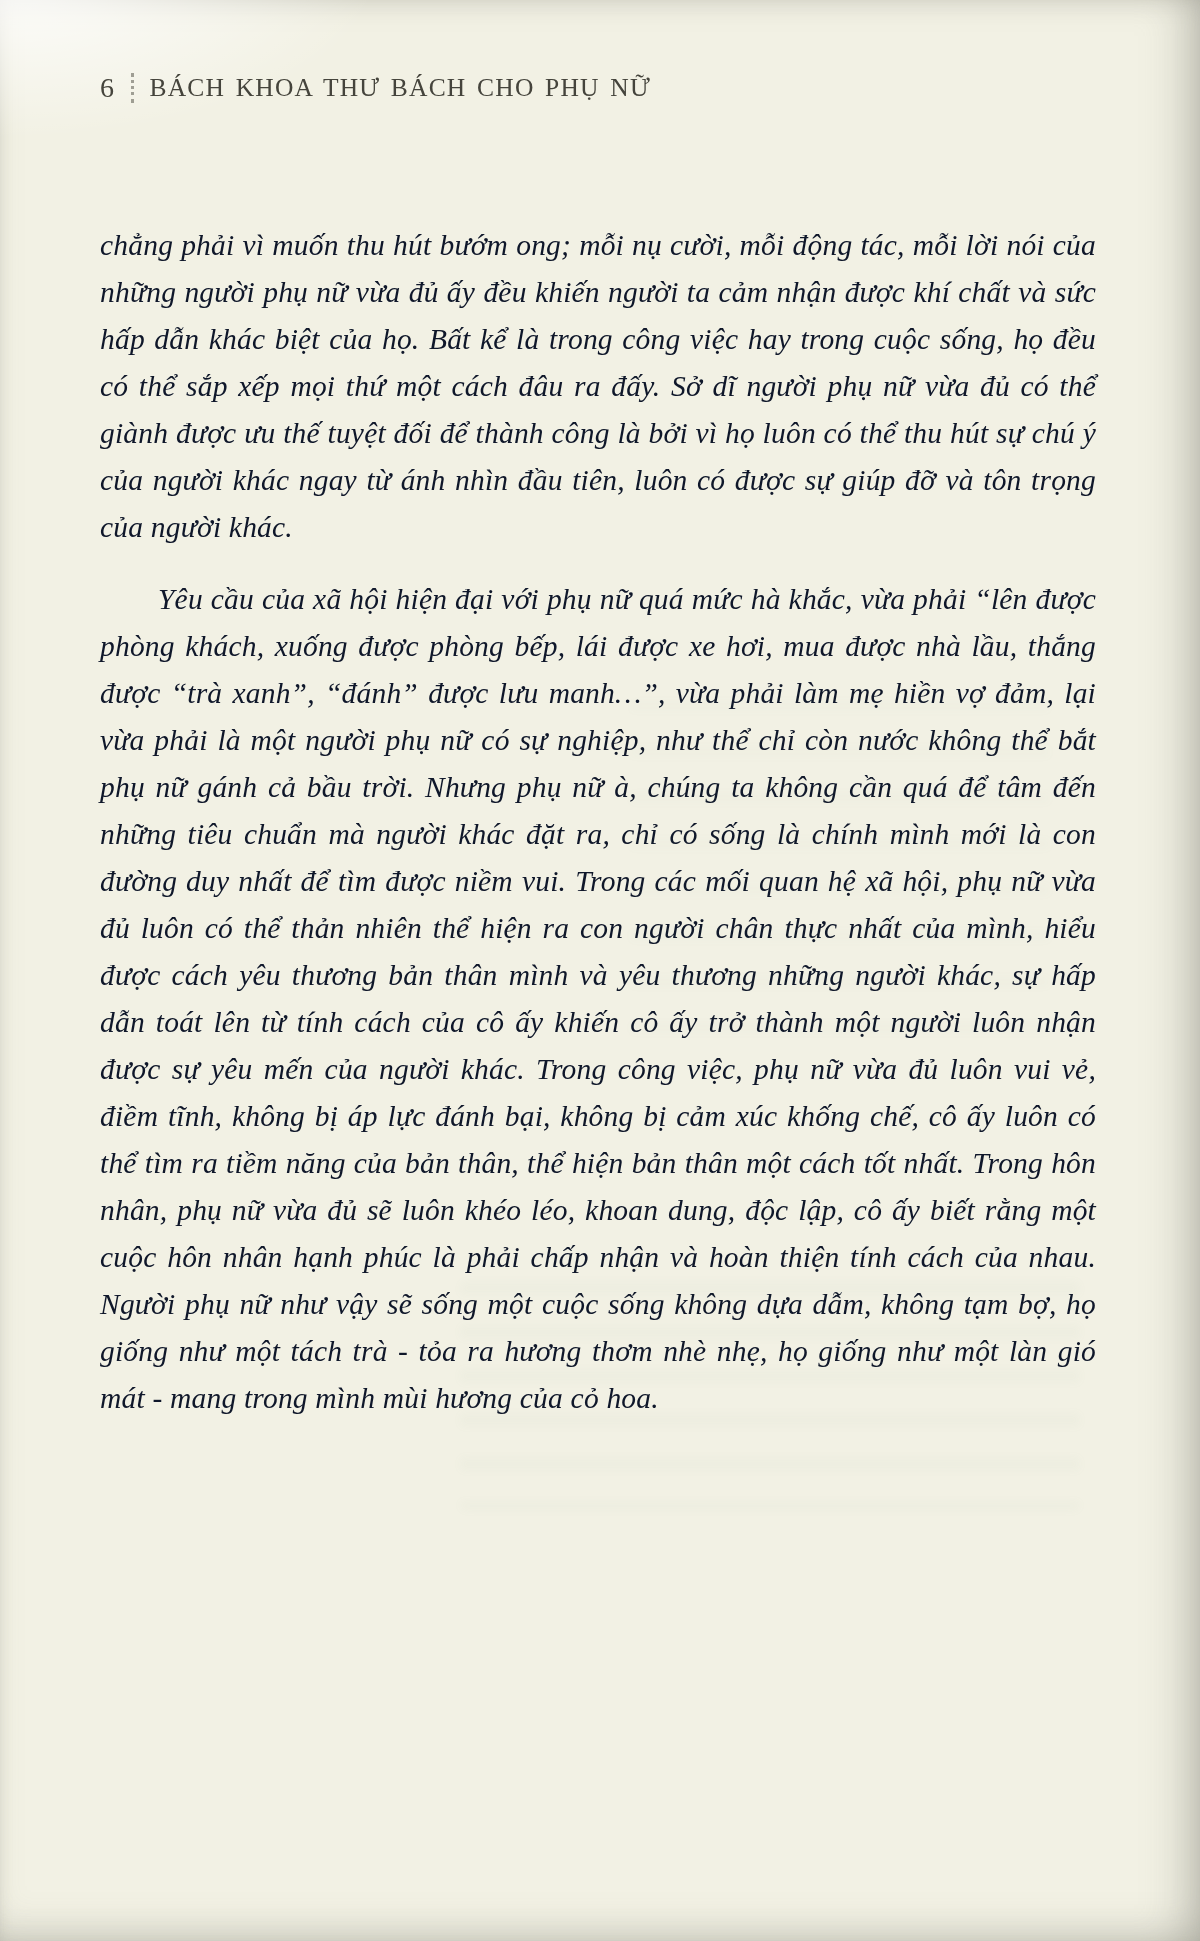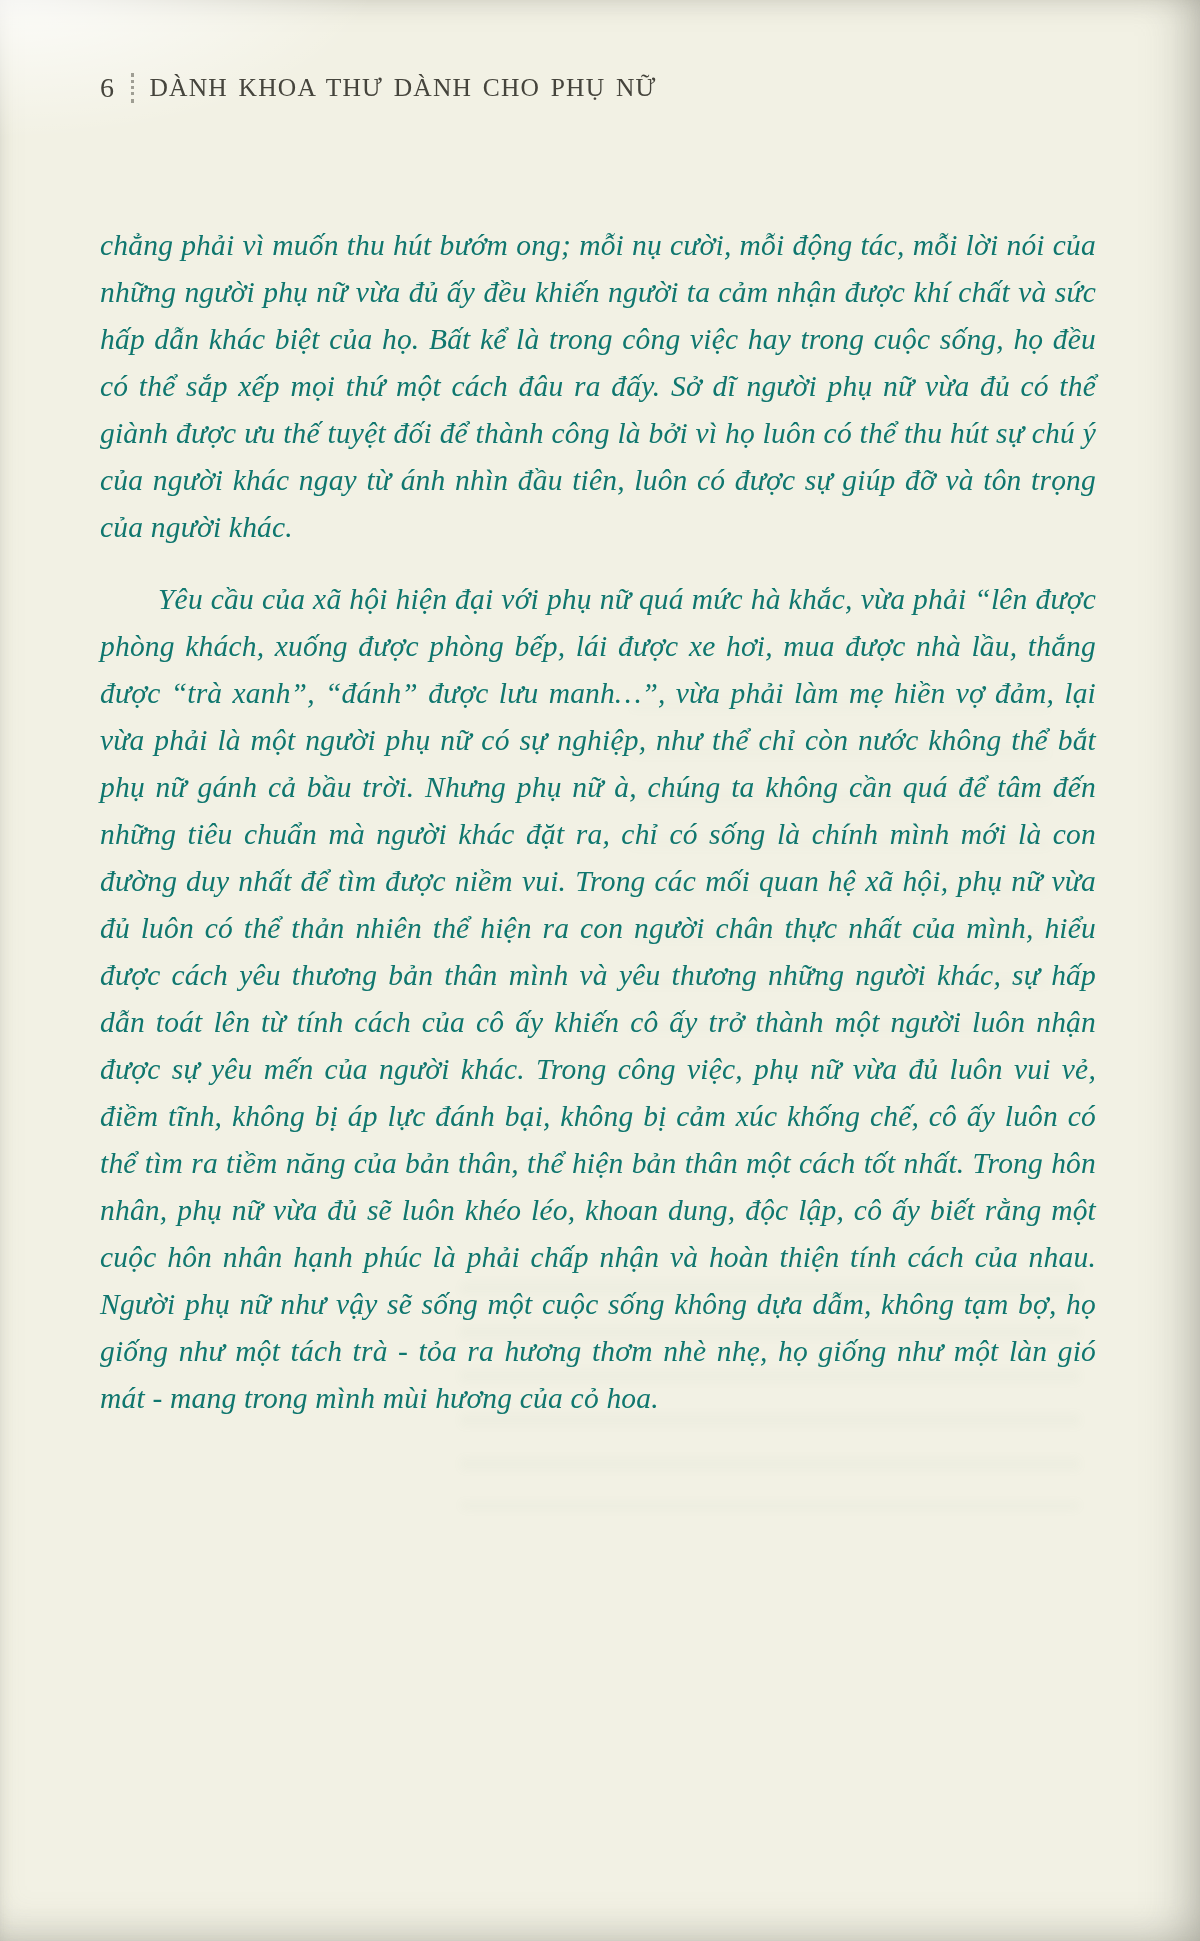--- a/index.html
+++ b/index.html
@@ -40,21 +40,21 @@
     opacity:.8;
   }
   .header-title{
     font-size:25.5px;
     letter-spacing:1.2px;
     word-spacing:3px;
     white-space:nowrap;
   }
   .article{
     position:absolute;top:222px;left:100px;width:996px;
-    color:#0f766e;
+    color:#0f172a;
   }
   .body-para{
     margin:0 0 25px 0;
     font-style:italic;
     font-size:29.5px;
     line-height:47px;
     text-align:justify;
     text-justify:inter-word;
     letter-spacing:.2px;
   }
@@ -83,21 +83,21 @@
 </style>
 </head>
 <body>
 
 <div class="page">
   <div class="corner-glow"></div>
 
   <div class="header">
     <span class="page-number">6</span>
     <span class="header-divider"></span>
-    <span class="header-title">DÀNH KHOA THƯ DÀNH CHO PHỤ NỮ</span>
+    <span class="header-title">BÁCH KHOA THƯ BÁCH CHO PHỤ NỮ</span>
   </div>
 
   <div class="article">
       <p class="body-para">chẳng phải vì muốn thu hút bướm ong; mỗi nụ cười, mỗi động tác, mỗi lời nói của những người phụ nữ vừa đủ ấy đều khiến người ta cảm nhận được khí chất và sức hấp dẫn khác biệt của họ. Bất kể là trong công việc hay trong cuộc sống, họ đều có thể sắp xếp mọi thứ một cách đâu ra đấy. Sở dĩ người phụ nữ vừa đủ có thể giành được ưu thế tuyệt đối để thành công là bởi vì họ luôn có thể thu hút sự chú ý của người khác ngay từ ánh nhìn đầu tiên, luôn có được sự giúp đỡ và tôn trọng của người khác.</p>
       <p class="body-para indent">Yêu cầu của xã hội hiện đại với phụ nữ quá mức hà khắc, vừa phải “lên được phòng khách, xuống được phòng bếp, lái được xe hơi, mua được nhà lầu, thắng được “trà xanh”, “đánh” được lưu manh…”, vừa phải làm mẹ hiền vợ đảm, lại vừa phải là một người phụ nữ có sự nghiệp, như thể chỉ còn nước không thể bắt phụ nữ gánh cả bầu trời. Nhưng phụ nữ à, chúng ta không cần quá để tâm đến những tiêu chuẩn mà người khác đặt ra, chỉ có sống là chính mình mới là con đường duy nhất để tìm được niềm vui. Trong các mối quan hệ xã hội, phụ nữ vừa đủ luôn có thể thản nhiên thể hiện ra con người chân thực nhất của mình, hiểu được cách yêu thương bản thân mình và yêu thương những người khác, sự hấp dẫn toát lên từ tính cách của cô ấy khiến cô ấy trở thành một người luôn nhận được sự yêu mến của người khác. Trong công việc, phụ nữ vừa đủ luôn vui vẻ, điềm tĩnh, không bị áp lực đánh bại, không bị cảm xúc khống chế, cô ấy luôn có thể tìm ra tiềm năng của bản thân, thể hiện bản thân một cách tốt nhất. Trong hôn nhân, phụ nữ vừa đủ sẽ luôn khéo léo, khoan dung, độc lập, cô ấy biết rằng một cuộc hôn nhân hạnh phúc là phải chấp nhận và hoàn thiện tính cách của nhau. Người phụ nữ như vậy sẽ sống một cuộc sống không dựa dẫm, không tạm bợ, họ giống như một tách trà - tỏa ra hương thơm nhè nhẹ, họ giống như một làn gió mát - mang trong mình mùi hương của cỏ hoa.</p>
     </div>
 
   <div class="show-through st-1"></div>
   <div class="show-through st-2"></div>
 </div>

